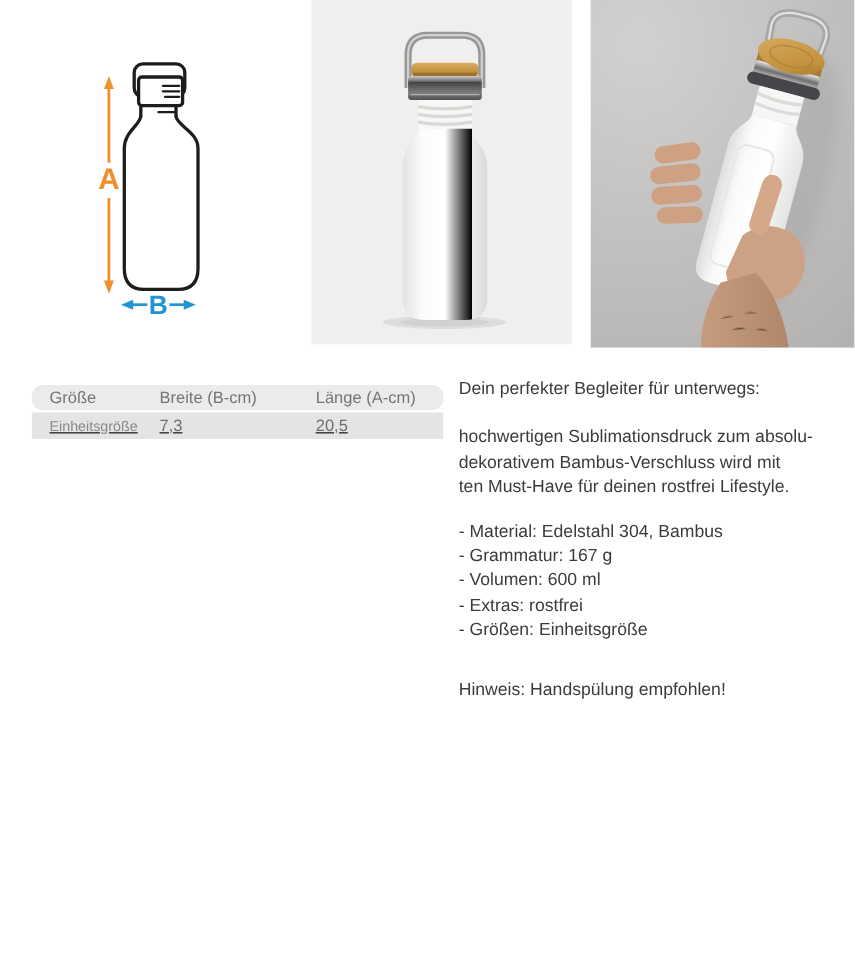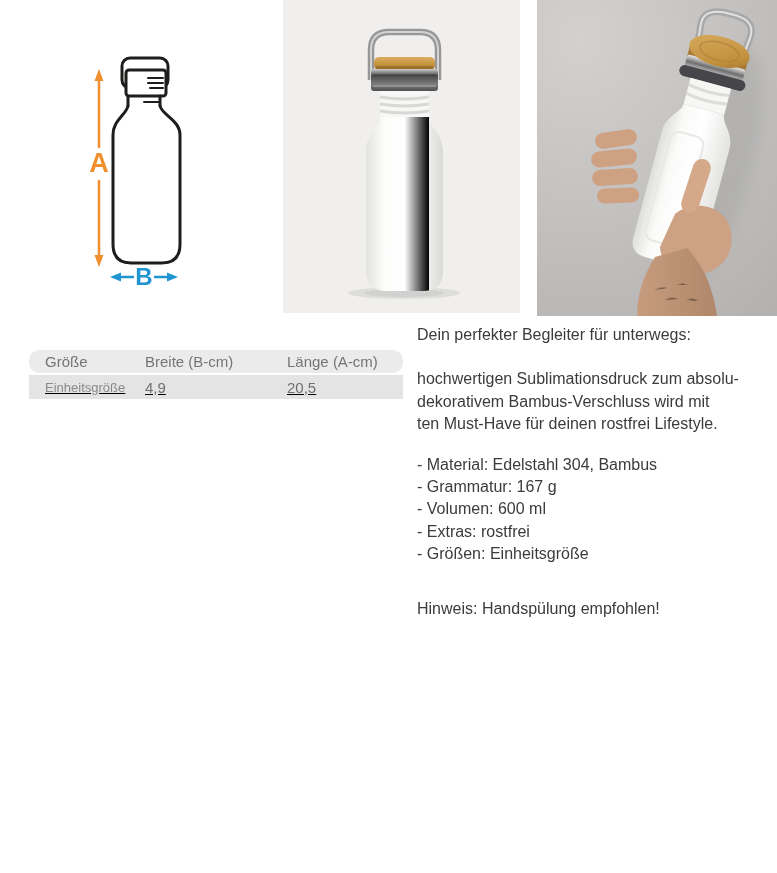--- a/index.html
+++ b/index.html
@@ -16,21 +16,21 @@
   
   .tbl{position:absolute;left:29px;top:350px;width:374px;}
   .tbl-head,.tbl-row{display:grid;grid-template-columns:100px 142px 1fr;align-items:center;}
   .tbl-head{background:#ebebeb;height:23px;border-radius:10px;}
   .tbl-head>div{padding-left:16px;font-size:15px;color:#757575;}
   .tbl-row{background:#e4e4e4;height:24px;margin-top:2px;text-decoration:underline;}
   .tbl-row .cell-size{padding-left:16px;font-size:13px;color:#8a8a8a;}
   .tbl-row .cell-val{padding-left:16px;font-size:15px;color:#6f6f6f;}
 
   
-  .desc{position:absolute;left:417px;top:324px;width:358px;
+  .desc{position:absolute;left:417px;top:343px;width:358px;
         font-size:16px;line-height:22.4px;color:#3b3b3b;}
   .desc .line{white-space:nowrap;}
   .desc .intro{margin-bottom:22px;}
   .desc .para{margin-bottom:18px;}
   .desc .specs{margin-bottom:32px;}
 </style>
 </head>
 <body>
 
 <div class="page">
@@ -193,21 +193,21 @@
   </div>
 
   <div class="tbl">
     <div class="tbl-head">
       <div>Größe</div>
       <div>Breite (B-cm)</div>
       <div>Länge (A-cm)</div>
     </div>
     <div class="tbl-row">
       <div class="cell-size">Einheitsgröße</div>
-      <div class="cell-val">4,9</div>
+      <div class="cell-val">7,3</div>
       <div class="cell-val">20,5</div>
     </div>
   </div>
 
   <div class="desc">
     <div class="line intro">Dein perfekter Begleiter für unterwegs:</div>
     <div class="para">
       <div class="line">hochwertigen Sublimationsdruck zum absolu-</div>
       <div class="line">dekorativem Bambus-Verschluss wird mit</div>
       <div class="line">ten Must-Have für deinen rostfrei Lifestyle.</div>

